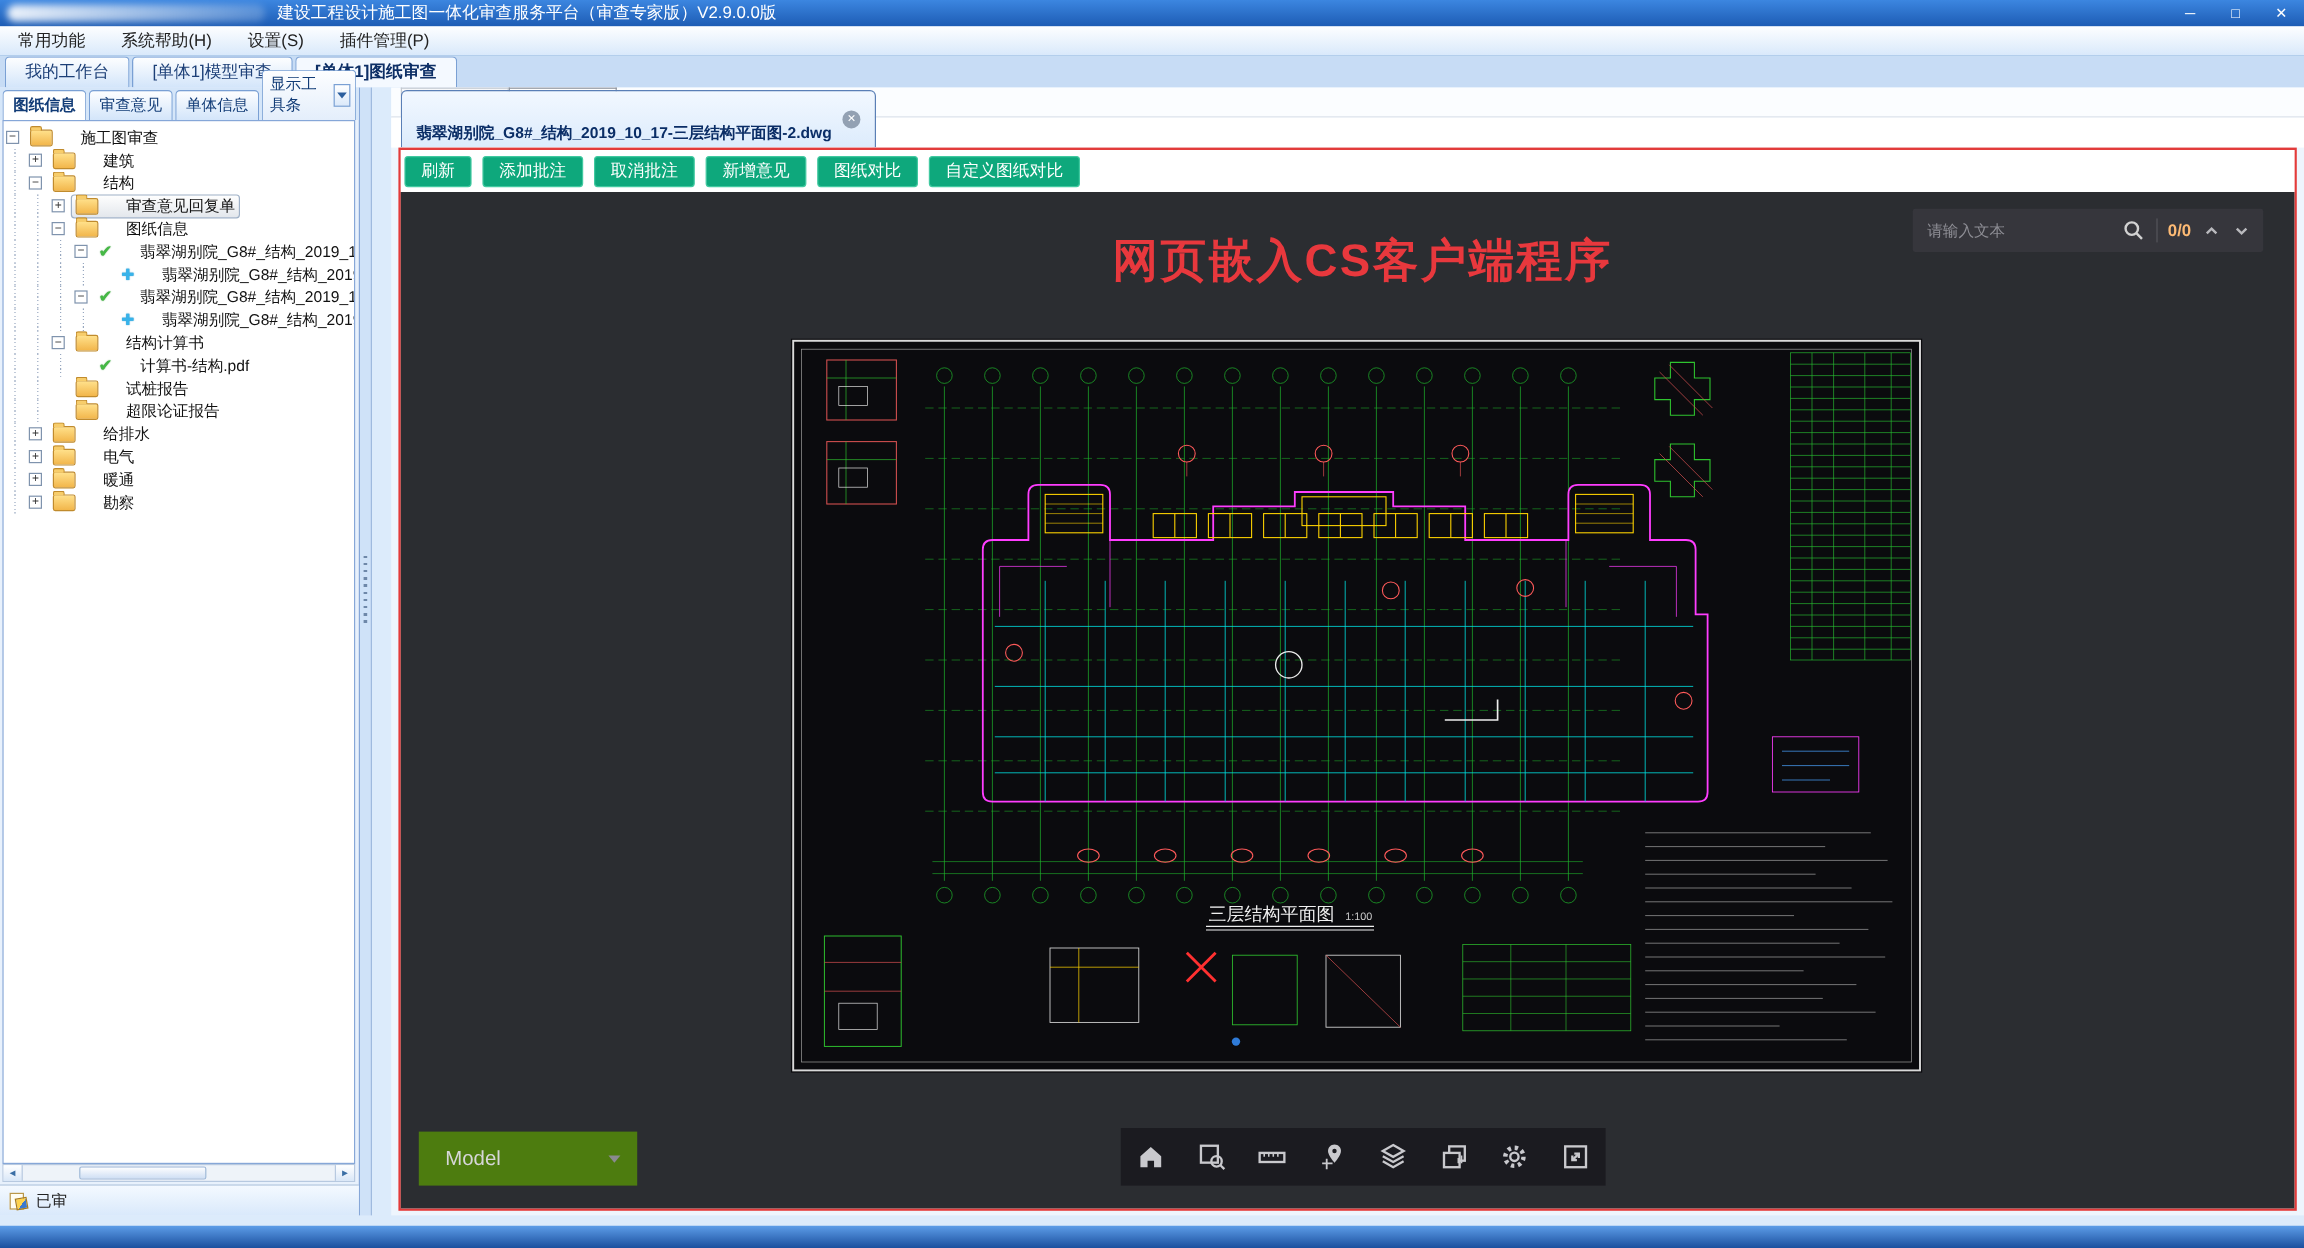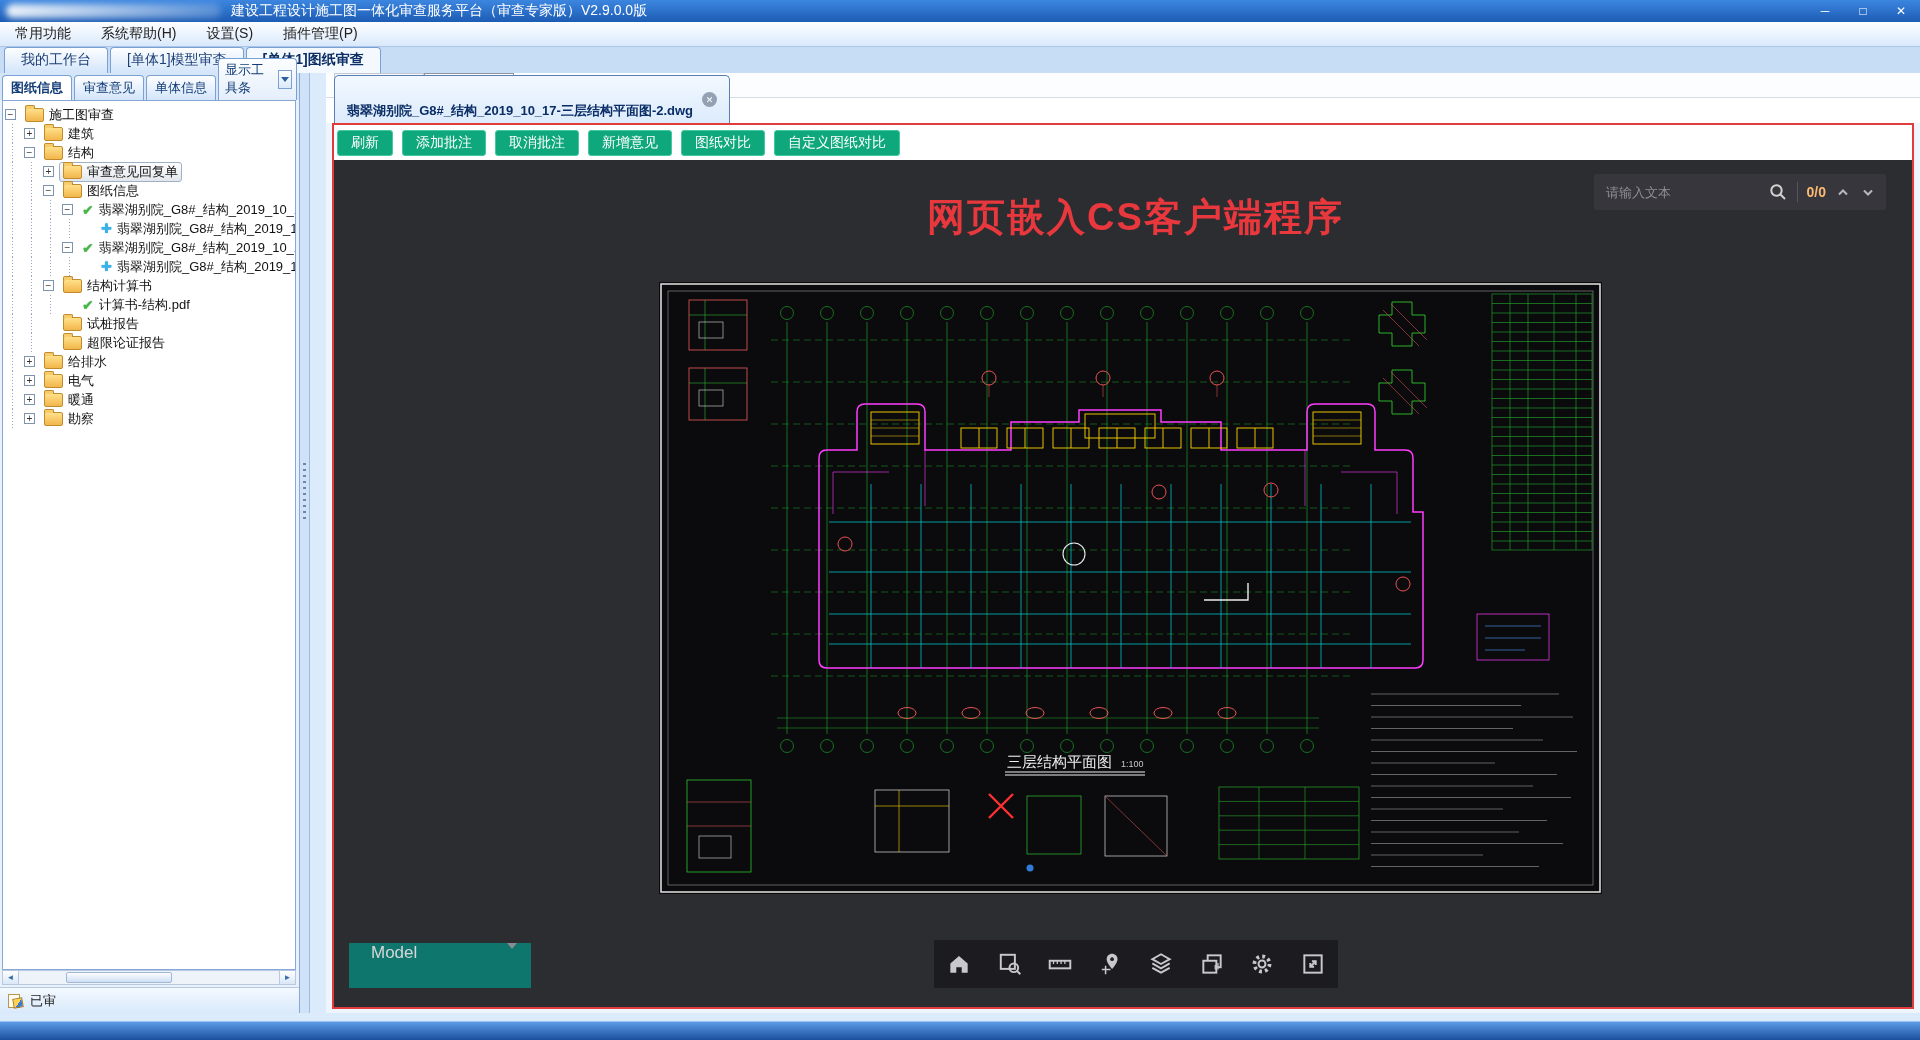--- a/index.html
+++ b/index.html
@@ -55,21 +55,21 @@
   .exp.none{visibility:hidden;}
   .nwrap{display:flex;align-items:center;padding:0 3px;border-radius:3px;border:1px solid transparent;}
   .nwrap.sel{border:1px solid #9eb0c6;background:linear-gradient(#fefefe,#e3e7ec);}
   .ti{margin-right:5px;flex:0 0 auto;}
   .ti.folder{width:17px;height:12px;background:linear-gradient(#ffe08a,#f2b64b);
     border:1px solid #c08b2d;border-radius:2px;position:relative;}
   .ti.folder::before{content:"";position:absolute;top:-4px;left:-1px;width:8px;height:3px;
     background:#f7cd6b;border:1px solid #c08b2d;border-bottom:none;border-radius:2px 2px 0 0;}
   .ti.check{color:#45b945;font-weight:bold;font-size:14px;text-shadow:0 0 1px #2d8f2d;}
   .ti.plus{color:#37b3ea;font-weight:bold;font-size:13px;text-shadow:0 0 1px #1a8cc2;}
-  .tlb{overflow:hidden;}
+  .tlb{overflow:hidden;margin-left:18px;}
 
   #hscroll{position:absolute;left:2px;bottom:28px;right:3px;height:15px;background:#eef3f9;
     border:1px solid #b7c9e0;display:flex;align-items:stretch;box-sizing:border-box;}
   .sarrow{width:15px;font-size:8px;color:#3a6ea5;background:linear-gradient(#fff,#d9e7f8);
     border-right:1px solid #b7c9e0;display:flex;align-items:center;justify-content:center;}
   .sarrow.right{border-right:none;border-left:1px solid #b7c9e0;}
   .strack{flex:1;position:relative;}
   .sthumb{position:absolute;left:18%;width:40%;top:1px;bottom:1px;
     background:linear-gradient(#fdfdfe,#cfdff4);border:1px solid #9fb8d8;border-radius:2px;}
 
@@ -107,22 +107,22 @@
   #overlay{position:absolute;left:50%;transform:translateX(-47%);top:32px;font-size:38px;font-weight:bold;
     color:var(--overlay-red,#e8383d);letter-spacing:2px;white-space:nowrap;}
   #searchbar{position:absolute;top:14px;right:26px;width:292px;height:36px;background:#36363c;
     display:flex;align-items:center;padding:0 10px;box-sizing:border-box;gap:9px;border-radius:2px;}
   #sinput{flex:1;background:transparent;border:none;outline:none;color:#ddd;font-size:13px;font-family:inherit;min-width:0;}
   #sinput::placeholder{color:#8d8d94;}
   .sdiv{width:1px;height:20px;background:#55555c;}
   #scount{color:#fdba74;font-size:14px;font-weight:bold;}
   .sico svg,.chev svg{display:block;}
   #sheet{position:absolute;left:325px;top:122px;width:943px;height:612px;}
-  #modelsel{position:absolute;left:15px;top:783px;width:182px;height:45px;background:#0f766e;
-    display:flex;align-items:flex-start;padding:0 14px 0 22px;box-sizing:border-box;color:#d6d6d8;font-size:17px;}
+  #modelsel{position:absolute;left:15px;top:783px;width:182px;height:45px;background:#4d7c0f;
+    display:flex;align-items:center;padding:0 14px 0 22px;box-sizing:border-box;color:#d6d6d8;font-size:17px;}
   .tri2{margin-left:auto;width:0;height:0;border-left:5px solid transparent;border-right:5px solid transparent;border-top:6px solid #8a8a90;}
   #btoolbar{position:absolute;left:600px;top:780px;width:404px;height:48px;background:#1b1b20;
     display:flex;align-items:center;justify-content:space-around;}
   .bicon{width:34px;height:34px;display:flex;align-items:center;justify-content:center;background:none;border:none;padding:0;}
   .bicon svg{stroke:#c9c9cd;fill:none;stroke-width:1.8;}
 
   #bottombar{position:absolute;left:0;top:1013px;width:100%;height:27px;
     background:linear-gradient(#dcebfb 0,#dcebfb 8px,#5b9be6 9px,#1b4f9e 27px);}
 </style>
 </head>

